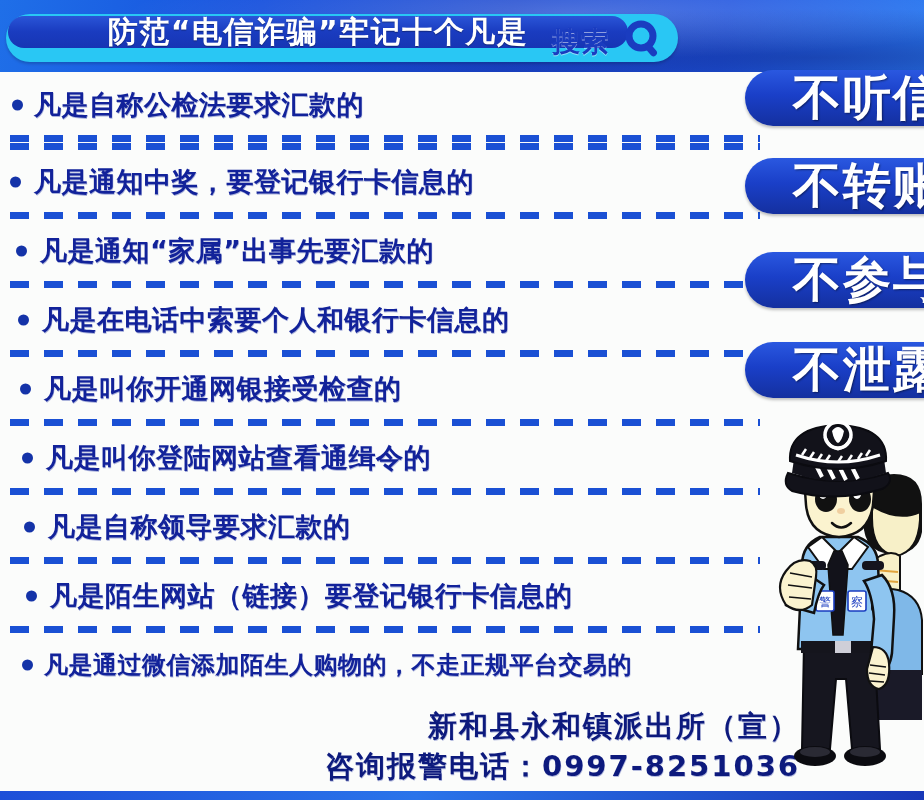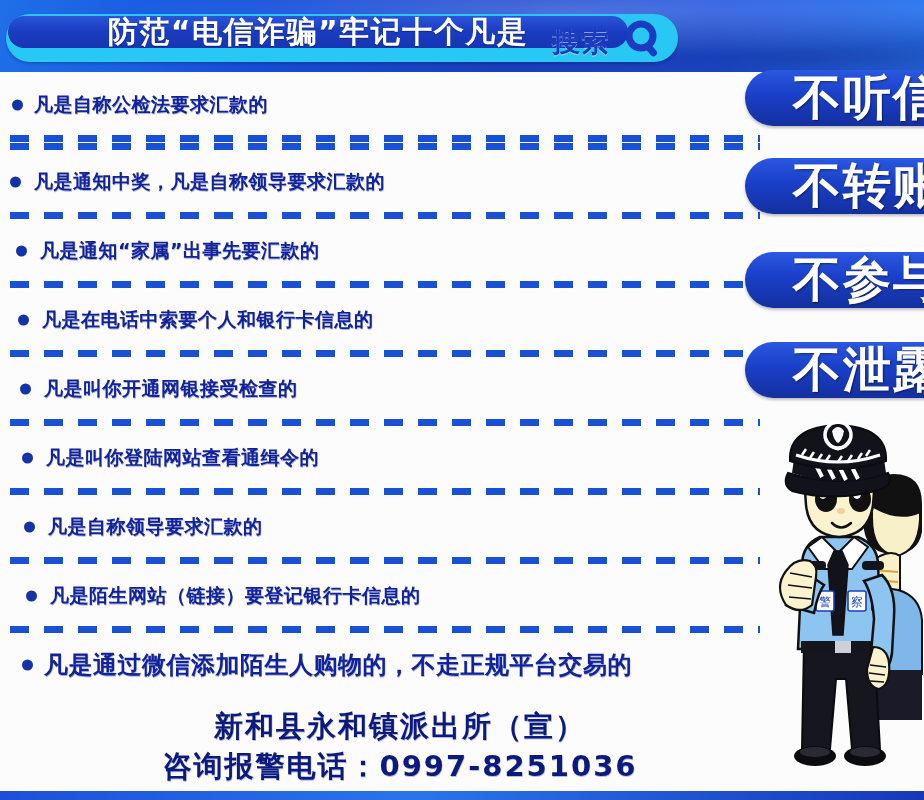--- a/index.html
+++ b/index.html
@@ -63,31 +63,31 @@
   .row{position:relative;height:61px;}
   .row .bullet{
     position:absolute;top:50%;transform:translateY(-50%);
     width:11px;height:11px;border-radius:50%;
     background:#1433a8;
   }
   .row .txt{
     position:absolute;top:50%;transform:translateY(-50%);
     white-space:nowrap;
     color:#12229a;
-    font-size:19px;font-weight:700;letter-spacing:.5px;
+    font-size:27px;font-weight:700;letter-spacing:.5px;
     text-shadow:.5px .5px 0 rgba(20,40,160,.35);
   }
   .dashline{
     position:absolute;left:10px;width:750px;height:7px;
     background-image:repeating-linear-gradient(90deg,#1a50d4 0px,#1a50d4 19px,transparent 19px,transparent 34px);
   }
 
   
   .footer{
-    position:absolute;left:0;top:706px;width:800px;text-align:center;
+    position:absolute;left:0;top:706px;width:800px;text-align:right;
   }
   .footer div{
     color:#0d1a7d;font-weight:700;letter-spacing:2px;
     text-shadow:.5px .5px 0 rgba(20,40,160,.3);
   }
   .foot-org{font-size:29px;line-height:40px;}
   .foot-tel{font-size:29px;line-height:40px;}
   .bottom-strip{
     position:absolute;left:0;bottom:0;width:924px;height:9px;
     background:linear-gradient(90deg,#1d4fd8,#2a74ea 45%,#1838b8);
@@ -145,21 +145,21 @@
     <div style="position:relative;height:8px">
         <div class="dashline"></div>
       </div>
 
     <div style="position:relative;height:8px">
         <div class="dashline"></div>
       </div>
 
     <div class="row">
       <span class="bullet" style="left:10px"></span>
-      <span class="txt" style="left:34px">凡是通知中奖，凡是自称领导要求汇款的</span>
+      <span class="txt" style="left:34px">凡是通知中奖，要登记银行卡信息的</span>
     </div>
     <div style="position:relative;height:8px">
         <div class="dashline"></div>
       </div>
 
     <div class="row">
       <span class="bullet" style="left:16px"></span>
       <span class="txt" style="left:40px">凡是通知“家属”出事先要汇款的</span>
     </div>
     <div style="position:relative;height:8px">

